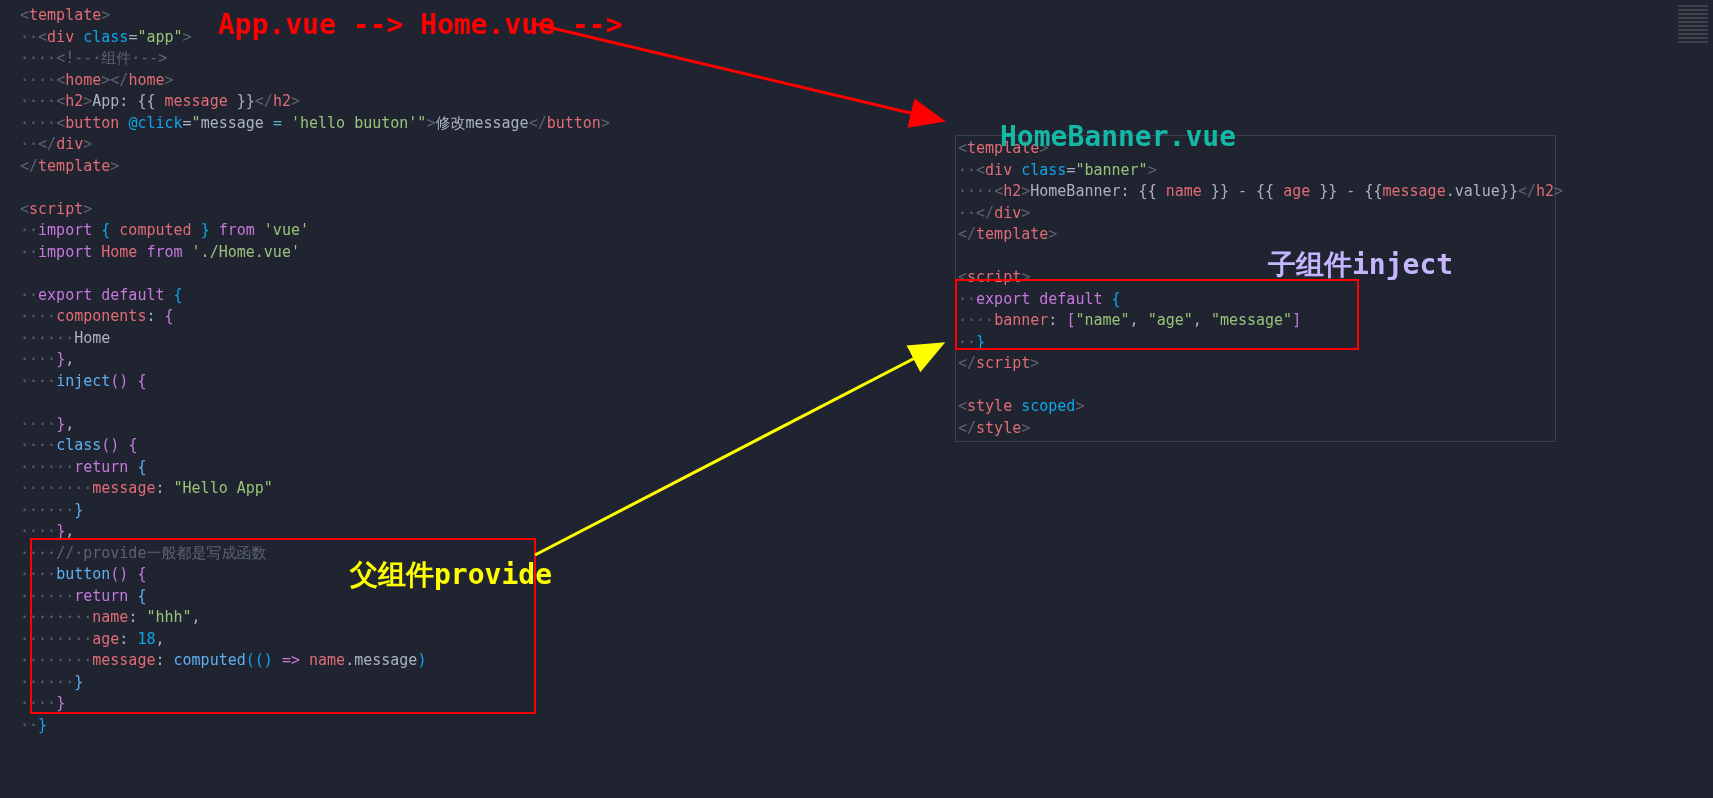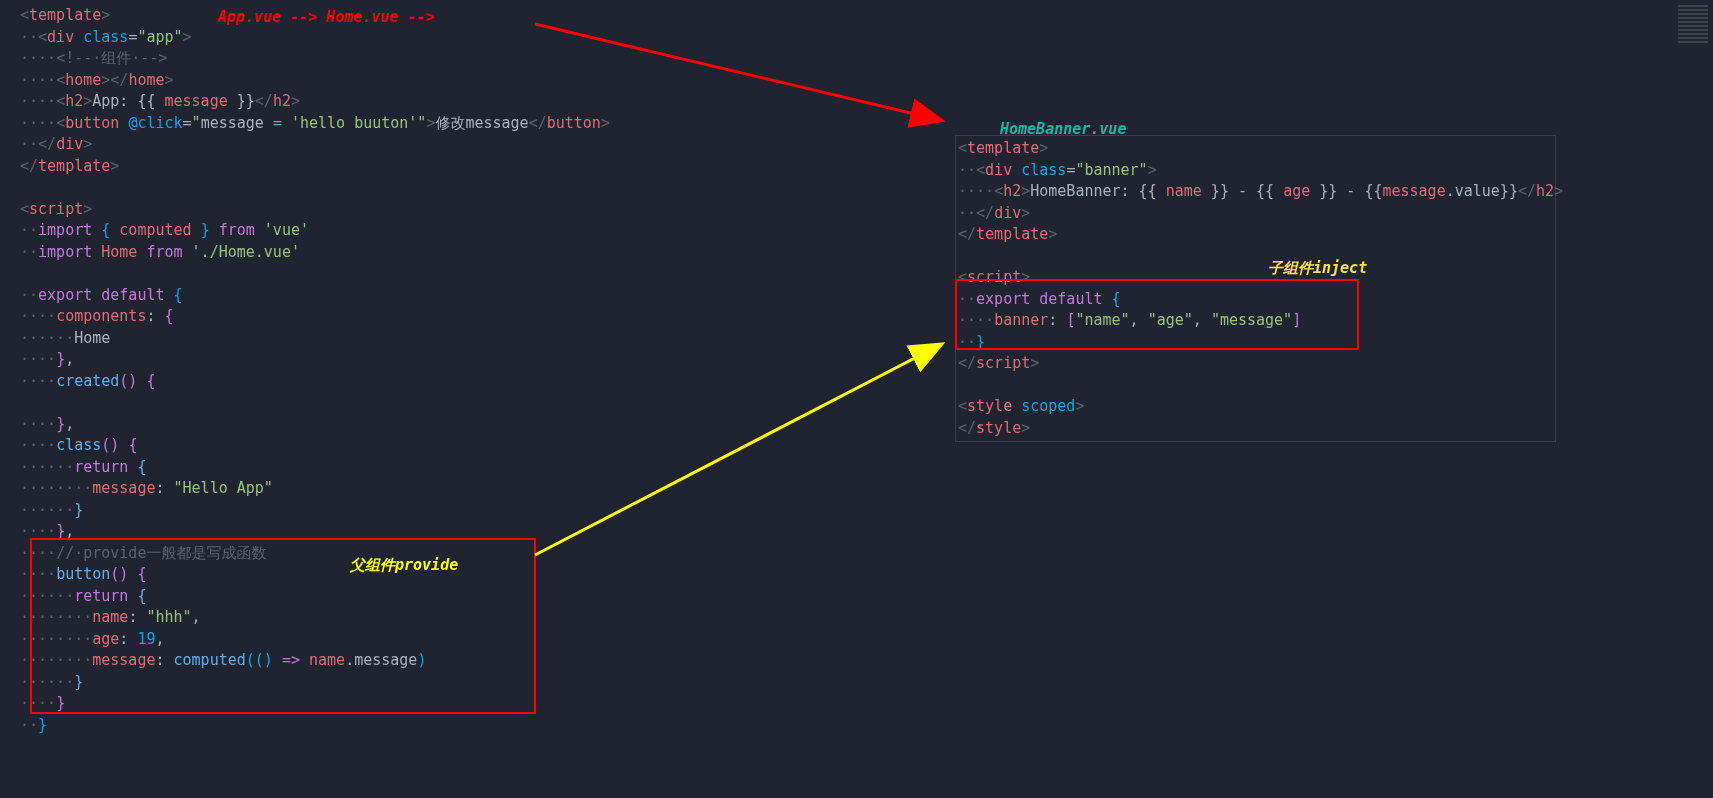--- a/index.html
+++ b/index.html
@@ -7,25 +7,25 @@
   .left{left:20px;top:5px}
   .right{left:955px;top:135px;border:1px solid #3a3f4b;padding:2px;width:595px;background:#1f2430}
   .t-gray{color:#5c6370}
   .t-red{color:#e06c75}
   .t-orange{color:#0ea5e9}
   .t-green{color:#98c379}
   .t-cyan{color:#56b6c2}
   .t-blue{color:#61afef}
   .t-purple{color:#c678dd}
   .t-white{color:#abb2bf}
-  .label{position:absolute;font-style:italic;font-weight:bold;font-size:15px}
+  .label{position:absolute;font-weight:bold;font-size:28px}
   .label-top{color:#ff0000;left:218px;top:8px}
   .label-banner{color:#14b8a6;left:1000px;top:120px}
   .label-provide{color:#ffff00;left:350px;top:556px}
-  .label-inject{color:#fde047;left:1268px;top:259px}
+  .label-inject{color:#c4b5fd;left:1268px;top:246px}
   .box{position:absolute;border:2px solid}
   .box-provide{border-color:#ff0000;left:30px;top:538px;width:502px;height:172px}
   .box-inject{border-color:#ff0000;left:955px;top:279px;width:400px;height:67px}
   svg.arrow{position:absolute;pointer-events:none}
   .minimap{position:absolute;right:5px;top:5px;width:30px;height:60px;opacity:.3}
   .minimap div{background:#888;height:2px;margin-bottom:2px}
 </style>
 </head>
 <body>
 
@@ -39,33 +39,33 @@
 <span class="t-gray">&lt;/</span><span class="t-red">template</span><span class="t-gray">&gt;</span>
 
 <span class="t-gray">&lt;</span><span class="t-red">script</span><span class="t-gray">&gt;</span>
 <span class="t-gray">··</span><span class="t-purple">import</span><span class="t-white"> </span><span class="t-orange">{</span><span class="t-white"> </span><span class="t-red">computed</span><span class="t-white"> </span><span class="t-orange">}</span><span class="t-white"> </span><span class="t-purple">from</span><span class="t-white"> </span><span class="t-green">'vue'</span>
 <span class="t-gray">··</span><span class="t-purple">import</span><span class="t-white"> </span><span class="t-red">Home</span><span class="t-white"> </span><span class="t-purple">from</span><span class="t-white"> </span><span class="t-green">'./Home.vue'</span>
 
 <span class="t-gray">··</span><span class="t-purple">export</span><span class="t-white"> </span><span class="t-purple">default</span><span class="t-white"> </span><span class="t-orange">{</span>
 <span class="t-gray">····</span><span class="t-red">components</span><span class="t-white">: </span><span class="t-purple">{</span>
 <span class="t-gray">······</span><span class="t-white">Home</span>
 <span class="t-gray">····</span><span class="t-purple">}</span><span class="t-white">,</span>
-<span class="t-gray">····</span><span class="t-blue">created</span><span class="t-purple">()</span><span class="t-white"> </span><span class="t-purple">{</span>
+<span class="t-gray">····</span><span class="t-blue">inject</span><span class="t-purple">()</span><span class="t-white"> </span><span class="t-purple">{</span>
 
 <span class="t-gray">····</span><span class="t-purple">}</span><span class="t-white">,</span>
 <span class="t-gray">····</span><span class="t-blue">class</span><span class="t-purple">()</span><span class="t-white"> </span><span class="t-purple">{</span>
 <span class="t-gray">······</span><span class="t-purple">return</span><span class="t-white"> </span><span class="t-blue">{</span>
 <span class="t-gray">········</span><span class="t-red">message</span><span class="t-white">: </span><span class="t-green">"Hello App"</span>
 <span class="t-gray">······</span><span class="t-blue">}</span>
 <span class="t-gray">····</span><span class="t-purple">}</span><span class="t-white">,</span>
 <span class="t-gray">····</span><span class="t-gray">//·provide一般都是写成函数</span>
 <span class="t-gray">····</span><span class="t-blue">button</span><span class="t-purple">()</span><span class="t-white"> </span><span class="t-purple">{</span>
 <span class="t-gray">······</span><span class="t-purple">return</span><span class="t-white"> </span><span class="t-blue">{</span>
 <span class="t-gray">········</span><span class="t-red">name</span><span class="t-white">: </span><span class="t-green">"hhh"</span><span class="t-white">,</span>
-<span class="t-gray">········</span><span class="t-red">age</span><span class="t-white">: </span><span class="t-orange">19</span><span class="t-white">,</span>
+<span class="t-gray">········</span><span class="t-red">age</span><span class="t-white">: </span><span class="t-orange">18</span><span class="t-white">,</span>
 <span class="t-gray">········</span><span class="t-red">message</span><span class="t-white">: </span><span class="t-blue">computed</span><span class="t-orange">(()</span><span class="t-white"> </span><span class="t-purple">=&gt;</span><span class="t-white"> </span><span class="t-red">name</span><span class="t-white">.message</span><span class="t-orange">)</span>
 <span class="t-gray">······</span><span class="t-blue">}</span>
 <span class="t-gray">····</span><span class="t-purple">}</span>
 <span class="t-gray">··</span><span class="t-orange">}</span></div>
 <div class="code right" id="right-code"><span class="t-gray">&lt;</span><span class="t-red">template</span><span class="t-gray">&gt;</span>
 <span class="t-gray">··</span><span class="t-gray">&lt;</span><span class="t-red">div</span> <span class="t-orange">class</span><span class="t-white">=</span><span class="t-green">"banner"</span><span class="t-gray">&gt;</span>
 <span class="t-gray">····</span><span class="t-gray">&lt;</span><span class="t-red">h2</span><span class="t-gray">&gt;</span><span class="t-white">HomeBanner: {{ </span><span class="t-red">name</span><span class="t-white"> }} - {{ </span><span class="t-red">age</span><span class="t-white"> }} - {{</span><span class="t-red">message</span><span class="t-white">.value}}</span><span class="t-gray">&lt;/</span><span class="t-red">h2</span><span class="t-gray">&gt;</span>
 <span class="t-gray">··</span><span class="t-gray">&lt;/</span><span class="t-red">div</span><span class="t-gray">&gt;</span>
 <span class="t-gray">&lt;/</span><span class="t-red">template</span><span class="t-gray">&gt;</span>
 

